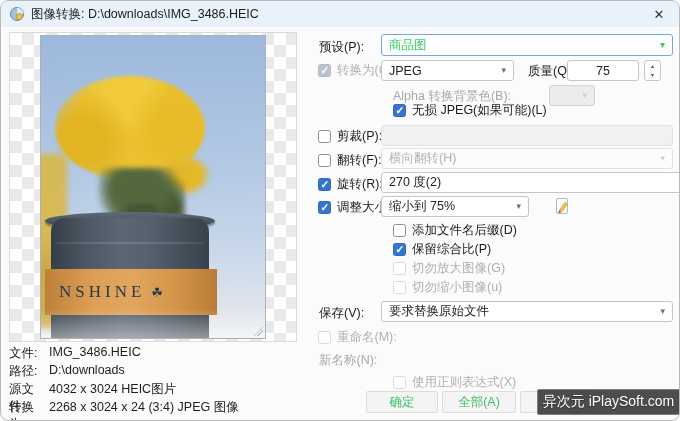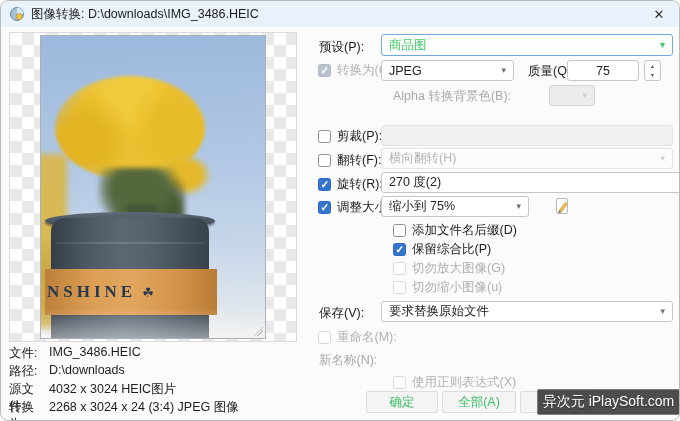--- a/index.html
+++ b/index.html
@@ -45,22 +45,22 @@
   .ph-stem { position:absolute; left:86px; top:168px; width:30px; height:24px; filter:blur(2px); background:#465536; }
   .ph-pot { position:absolute; left:10px; top:182px; width:158px; height:122px;
     background:linear-gradient(90deg,#353e48 0%,#4c5763 22%,#5b6773 45%,#55616d 62%,#414b56 88%,#39424c 100%);
     border-radius:14px 14px 0 0; }
   .ph-rim { position:absolute; left:4px; top:176px; width:170px; height:18px; border-radius:50%;
     background:linear-gradient(180deg,#5e6b77 0%,#49545f 55%,#3b444e 100%); box-shadow:0 2px 2px rgba(30,36,43,.45); }
   .ph-ridge { position:absolute; left:12px; top:206px; width:154px; height:2px; background:rgba(255,255,255,.14); border-radius:50%; }
   .ph-band { position:absolute; left:4px; top:233px; width:172px; height:46px;
     background:linear-gradient(90deg,#bd8038 0%,#dd9f56 28%,#e2a65e 50%,#d5954a 75%,#b97c36 100%);
     display:flex; align-items:center; overflow:hidden; }
-  .ph-band .pot-word { font-family:"Liberation Serif",serif; font-weight:bold; font-size:17px;
-    letter-spacing:4px; color:#26394f; padding-left:2px; white-space:nowrap; }
+  .ph-band .pot-word { font-family:"Liberation Serif",serif; font-weight:normal; font-size:17px;
+    letter-spacing:4px; color:#26394f; padding-left:14px; white-space:nowrap; }
   .ph-band .pot-clover { font-size:13px; color:#26394f; margin-left:6px; }
   .ph-haze { position:absolute; left:0; bottom:0; width:100%; height:30px;
     background:linear-gradient(180deg,rgba(255,255,255,0),rgba(255,255,255,.45)); }
   .ph-grip { position:absolute; right:2px; bottom:2px; width:11px; height:11px; opacity:.5;
     background:linear-gradient(135deg,transparent 55%,#8a8a8a 55%,#8a8a8a 63%,transparent 63%,transparent 72%,#8a8a8a 72%,#8a8a8a 80%,transparent 80%); }
 
   
   .info-row { position:absolute; left:8px; font-size:12.5px; color:#1d1d1d; display:flex; }
   .info-row .il { width:40px; flex:0 0 auto; }
   .info-row .iv { white-space:nowrap; }
@@ -172,20 +172,24 @@
   <div class="spin" style="left:643px; top:59px">
     <span>▴</span>
     <span>▾</span>
   </div>
 
   <span class="lbl dim" style="left:392px; top:87px">Alpha 转换背景色(B):</span>
   <div class="combo mini dis" style="left:548px; top:84px; width:46px">
     <span class="arw">▾</span>
   </div>
 
+  <div class="cbrow" style="left:392px; top:101px">
+    <span class="cb on"></span>
+    <span>无损 JPEG(如果可能)(L)</span>
+  </div>
 
   <div class="cbrow" style="left:317px; top:127px">
     <span class="cb off"></span>
     <span>剪裁(P):</span>
   </div>
   <div class="combo flat dis" style="left:380px; top:124px; width:292px"></div>
 
   <div class="cbrow" style="left:317px; top:151px">
     <span class="cb off"></span>
     <span>翻转(F):</span>

